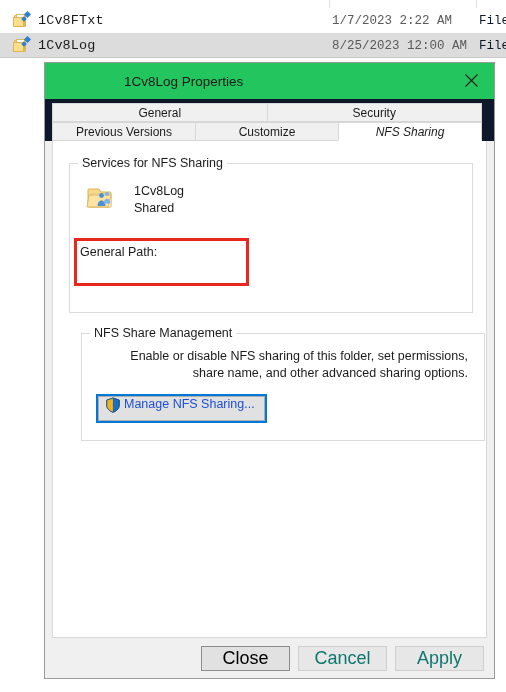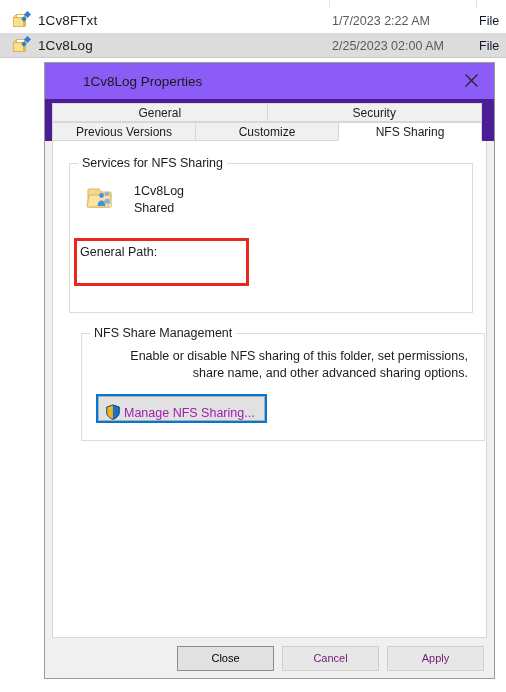--- a/index.html
+++ b/index.html
@@ -14,21 +14,21 @@
 
   #root { position: relative; width: 506px; height: 692px; background: #ffffff; }
 
   
   .explorer { position: absolute; inset: 0; background: #ffffff; }
 
   .col-divider { position: absolute; top: 0; width: 1px; height: 8px; background: #e2e2e2; }
 
   .ex-row {
     position: absolute; left: 0; width: 506px; height: 25px;
-    display: flex; align-items: center;
+    display: flex; align-items: center; font-family: Liberation Mono, monospace;
   }
   .ex-row.r1 { top: 8px; background: #ffffff; }
   .ex-row.r2 { top: 33px; background: #dededed; background: #dcdcdc; }
   .ex-row.r2 .ex-underline {
     position: absolute; left: 0; bottom: 0; width: 506px; height: 1px; background: #c9c9c9;
   }
 
   .ex-icon {
     position: relative; width: 16px; height: 16px; margin-left: 13px; flex: 0 0 16px;
   }
@@ -67,50 +67,50 @@
   
   .dialog {
     position: absolute; left: 44px; top: 62px; width: 451px; height: 617px;
     background: #f0f0f0;
     border: 1px solid #9b9b9b;
     box-shadow: 0 0 0 0 rgba(0,0,0,0);
     display: flex; flex-direction: column;
   }
 
   .titlebar {
-    height: 36px; background: #8b5cf6; position: relative; flex: 0 0 36px;
-    display: flex; align-items: center;
+    height: 36px; background: #22c55e; position: relative; flex: 0 0 36px;
+    display: flex; align-items: center; gap: 41px;
   }
   .title-icon { position: relative; width: 16px; height: 16px; margin-left: 13px; flex: 0 0 16px; }
   .title-text {
     margin-left: 9px; font-size: 13.5px; color: #1b1b1b; white-space: nowrap;
   }
   .close-btn {
     position: absolute; right: 0; top: 0; width: 45px; height: 35px;
     display: flex; align-items: center; justify-content: center;
     cursor: default;
   }
   .close-btn svg { display: block; }
 
   
-  .tabstrip { position: relative; flex: 0 0 auto; padding: 4px 13px 0 7px; background: #4c1d95; }
+  .tabstrip { position: relative; flex: 0 0 auto; padding: 4px 13px 0 7px; background: #0f172a; }
   .tabrow { display: flex; height: 19px; }
   .tabrow.row1 { margin-bottom: 0px; }
   .tab {
     flex: 1 1 0; height: 19px;
     border: 1px solid #d7d7d7;
     background: #f0f0f0;
     display: flex; align-items: center; justify-content: center;
     font-size: 12px; color: #1b1b1b; white-space: nowrap;
     margin-right: -1px;
     cursor: default;
   }
   .tab.selected {
     background: #ffffff; border-color: #d7d7d7; border-bottom-color: #ffffff;
-    position: relative; z-index: 3;
+    position: relative; z-index: 3; font-style: italic;
   }
 
   .content {
     flex: 1 1 auto; background: #ffffff;
     margin: 0 7px 0 7px;
     border: 1px solid #d7d7d7; border-top: none;
     position: relative;
     padding: 0;
   }
 
@@ -147,40 +147,40 @@
     font-size: 12.5px; color: #1b1b1b; line-height: 17px;
   }
   .mgmt-desc div { white-space: nowrap; text-align: right; }
 
   .manage-btn {
     position: absolute; left: 16px; top: 62px; height: 25px;
     padding: 0 9px 0 6px;
     background: #e1e1e1;
     border: 1px solid #adadad;
     outline: 2px solid #0078d7; outline-offset: 0px;
-    display: flex; align-items: flex-end;
-    font-size: 12.5px; color: #a21caf; white-space: nowrap;
+    display: flex; align-items: flex-start;
+    font-size: 12.5px; color: #1d4ed8; white-space: nowrap;
     cursor: default;
   }
   .shield { width: 16px; height: 16px; margin-right: 3px; flex: 0 0 16px; }
 
   
   .footer {
     flex: 0 0 40px; height: 40px; background: #f0f0f0;
     display: flex; align-items: center; justify-content: flex-end;
     padding-right: 10px;
   }
   .btn {
-    width: 97px; height: 25px; margin-left: 8px;
+    width: 89px; height: 25px; margin-left: 8px;
     border: 1px solid #adadad; background: #e1e1e1;
     display: flex; align-items: center; justify-content: center;
-    font-size: 11px; color: #1b1b1b; cursor: default;
+    font-size: 18px; color: #1b1b1b; cursor: default;
   }
   .btn.default { background: #e1e1e1; border-color: #8d8d8d; color: #000000; }
-  .btn.disabled { color: #701a75; border-color: #cfcfcf; background: #e7e7e7; }
+  .btn.disabled { color: #0f766e; border-color: #cfcfcf; background: #e7e7e7; }
 </style>
 </head>
 <body>
 
 <div id="root">
 
   <div class="explorer">
     <div class="col-divider" style="left:329px;"></div>
     <div class="col-divider" style="left:476px;"></div>
 
@@ -199,21 +199,21 @@
 
     <div class="ex-row r2">
       <span class="ex-icon">
         <span class="folder-body"></span>
         <span class="folder-page"></span>
         <span class="folder-front"></span>
         <span class="blue-dot"></span>
         <span class="blue-dot2"></span>
       </span>
       <span class="ex-name">1Cv8Log</span>
-      <span class="ex-date">2/25/2023 02:00 AM</span>
+      <span class="ex-date">8/25/2023 12:00 AM</span>
       <span class="ex-type">File</span>
       <span class="ex-underline"></span>
     </div>
   </div>
 
   <div class="dialog">
 
     <div class="titlebar">
       <span class="title-icon">
         <span class="folder-body"></span>

